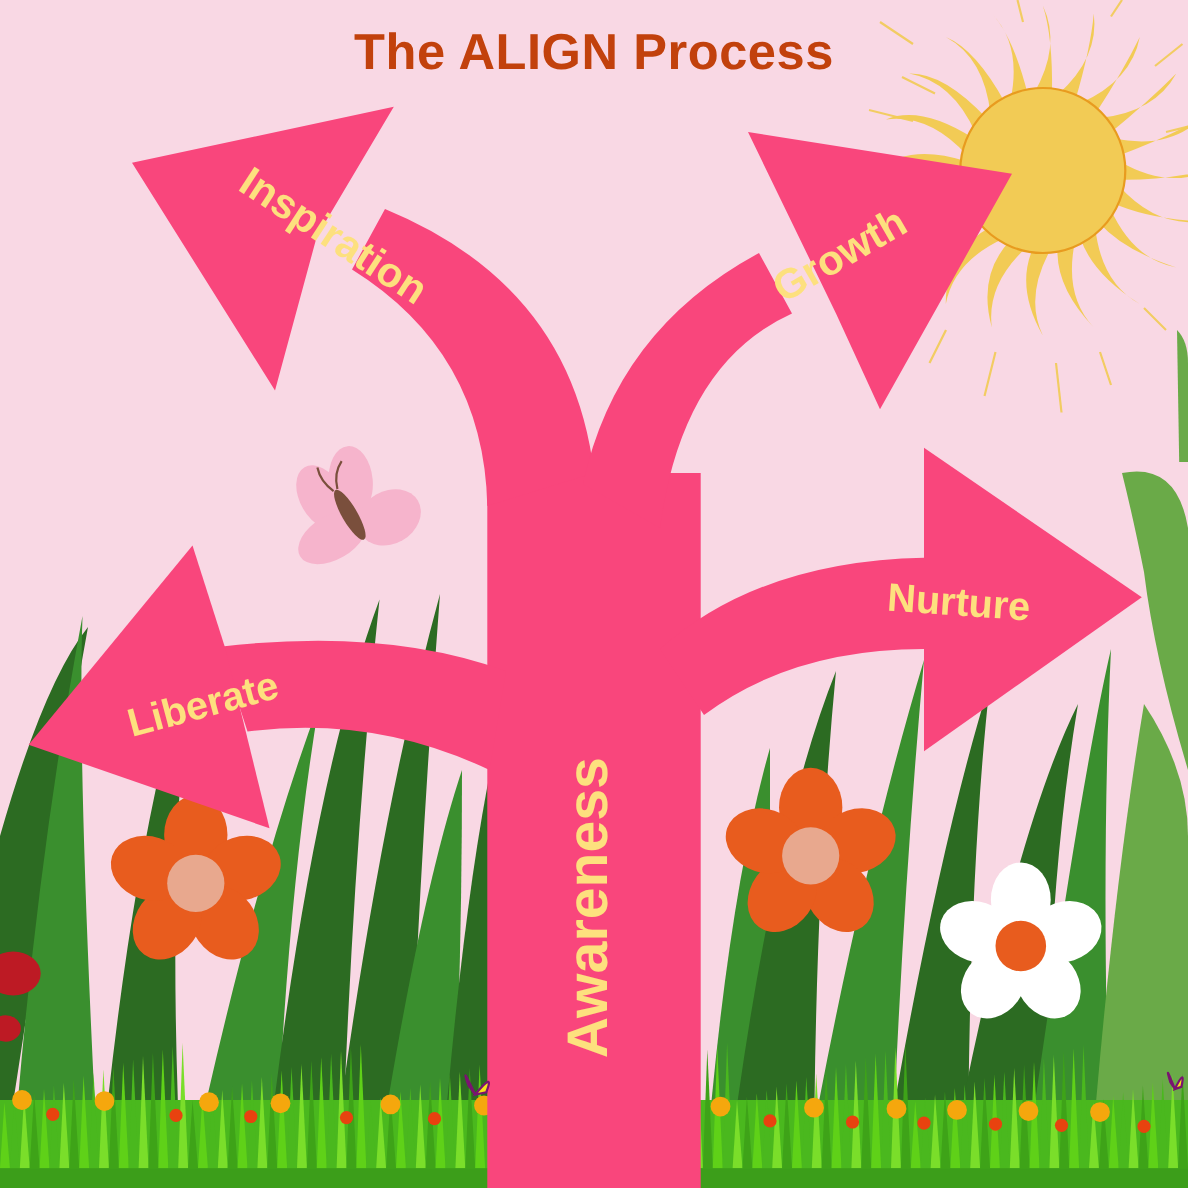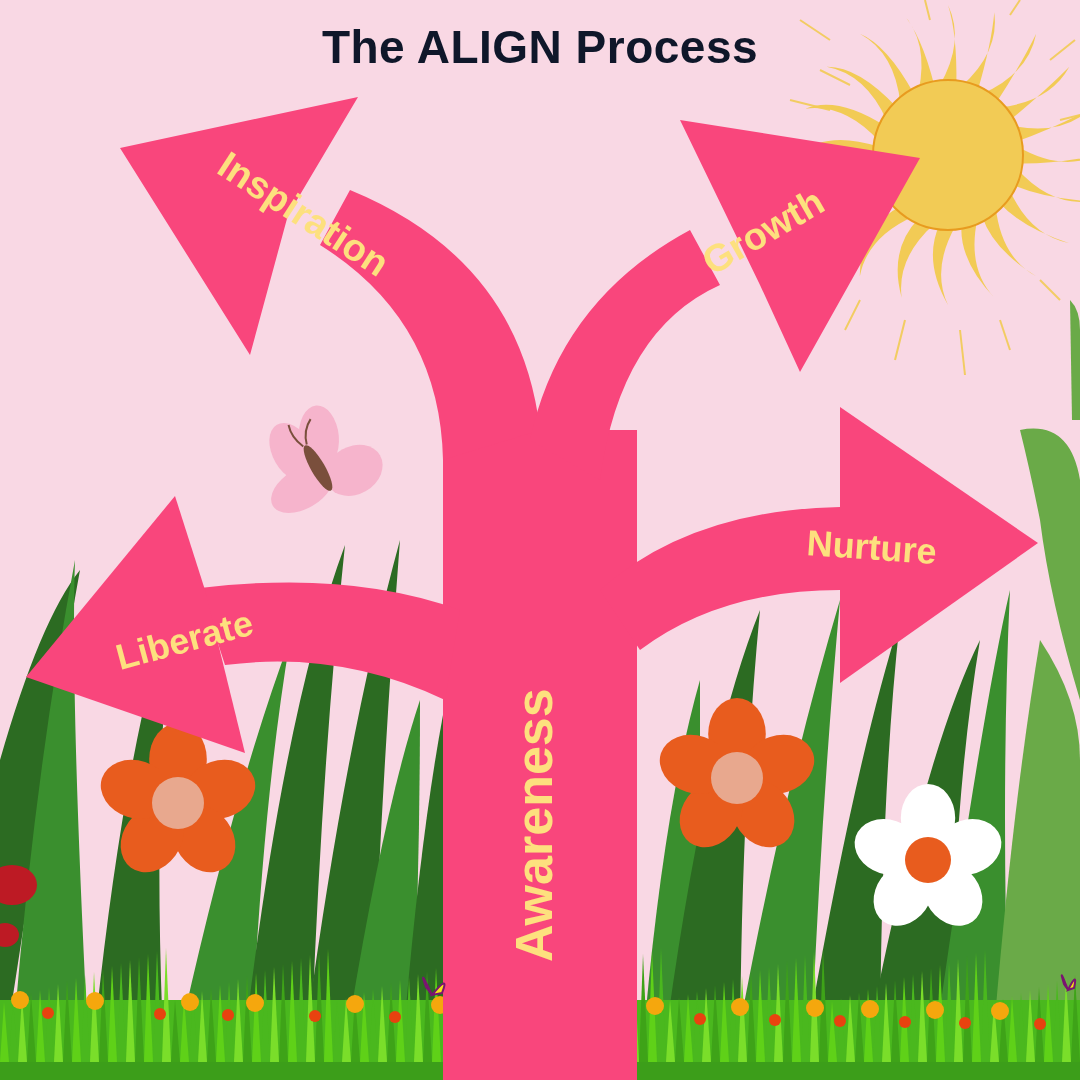--- a/index.html
+++ b/index.html
@@ -278,14 +278,14 @@
   </g>
 
   <g transform="translate(432 995)">
     <path d="M0 0 Q-14 -30 -6 -8 Z M0 0 Q18 -22 10 -2 Z" fill="#f5e31a" stroke="#7a1470" stroke-width="2"></path>
   </g>
   <g transform="translate(1068 990)">
     <path d="M0 0 Q-10 -26 -4 -6 Z M0 0 Q10 -20 6 -2 Z" fill="#f5e31a" stroke="#7a1470" stroke-width="2"></path>
   </g>
 </svg>
 
-<div class="title" style="color:#0f172a">The ALIGN Process</div>
+<div class="title" style="color:#c2410c">The ALIGN Process</div>
 </div>
 
 </body></html>

